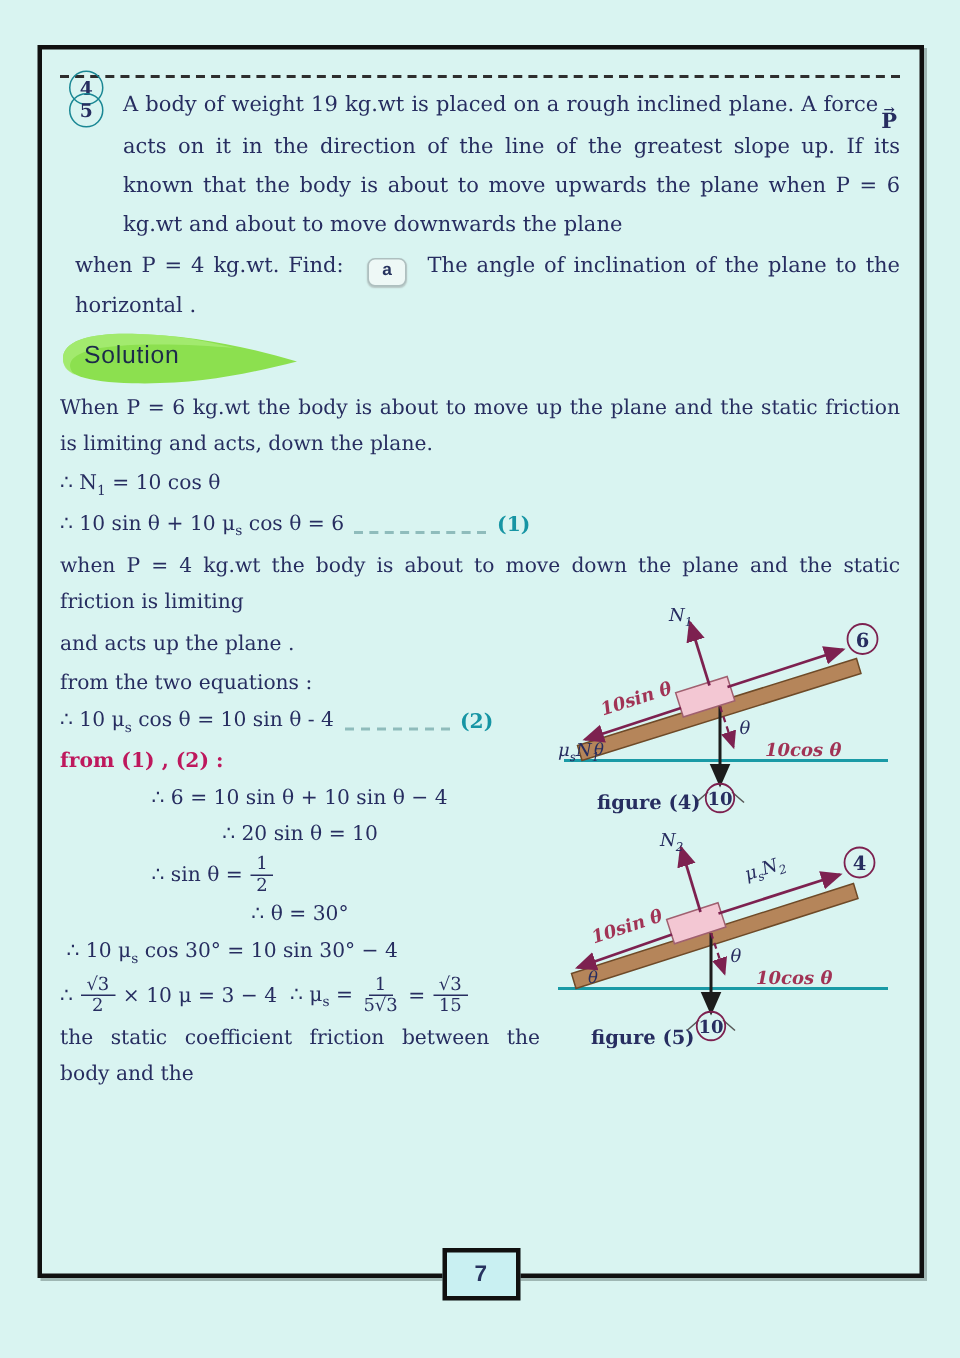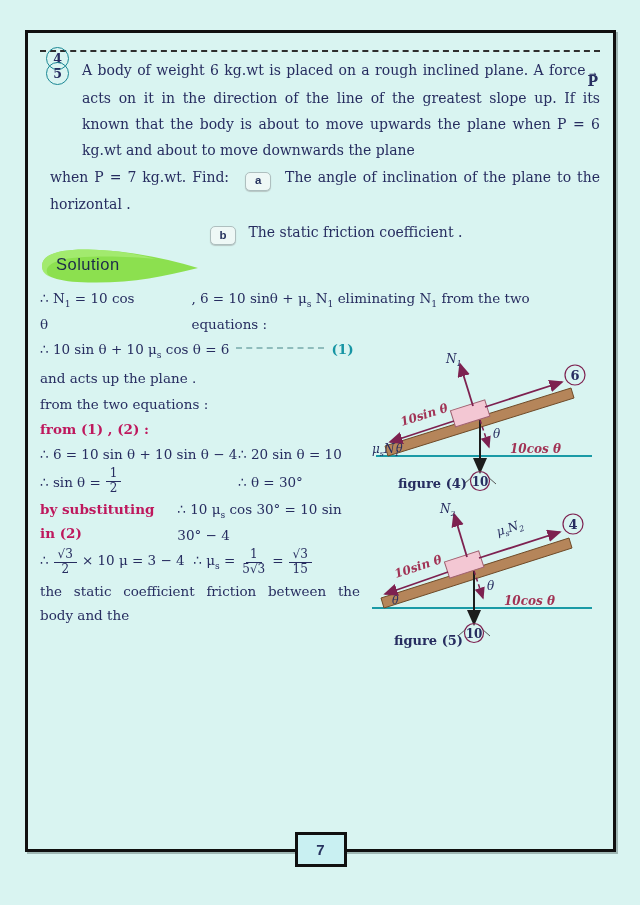--- a/index.html
+++ b/index.html
@@ -37,29 +37,29 @@
   .find-row.b5{margin-left:128px;}
   .sol-label{position:relative;width:165px;height:38px;margin:2px 0 0 -4px;}
   .sol-label svg{position:absolute;left:0;top:0;}
   .sol-label span{
     position:absolute;left:20px;top:8px;
     font-family:"Liberation Sans","DejaVu Sans",sans-serif;
     font-weight:normal;font-size:16.5px;color:#1c2a4a;letter-spacing:.5px;
   }
   .sol-body{font-size:13.5px;line-height:1.78;}
   .sol-body p{margin:2px 0;text-align:justify;}
-  .eqrow{margin:1px 0;display:flex;flex-wrap:nowrap;}
+  .eqrow{margin:1px 0;display:flex;align-items:center;flex-wrap:nowrap;}
   .gap1{display:inline-block;width:48px;}
   .leader{display:inline-block;width:88px;border-bottom:2px dashed #8fbcbc;margin:0 7px;height:10px;}
   .ref{color:#1795a4;font-weight:bold;}
   .teal{color:#be185d;font-weight:bold;}
   .cols{display:flex;margin-top:1px;}
   .col-left{width:320px;flex:0 0 320px;}
   .col-right{flex:1;display:flex;flex-direction:column;align-items:flex-end;margin-top:-14px;}
-  .eqflex{display:flex;align-items:center;margin:1px 0;}
+  .eqflex{display:flex;align-items:center;margin:1px 0;flex-direction:column;}
   .eqflex .c1{width:198px;display:flex;align-items:center;}
   .frac{display:inline-flex;flex-direction:column;align-items:center;vertical-align:middle;line-height:1.15;margin:0 5px;font-size:12px;}
   .frac .num{border-bottom:1.4px solid #272d60;padding:0 4px;}
   .frac .den{padding:0 2px;}
   sub{font-size:68%;}
   .pagenum{
     position:absolute;left:50%;bottom:-18px;transform:translateX(-50%);
     width:46px;height:29px;background:#c9f0f2;border:3px solid #101010;
     display:flex;align-items:center;justify-content:center;
     font-family:"Liberation Sans","DejaVu Sans",sans-serif;
@@ -74,85 +74,87 @@
 <div class="page">
 
   <div class="problem">
     <span class="qnum">4</span>
   </div>
 
   <div class="sep"></div>
 
   <div class="problem">
     <span class="qnum">5</span>
-    <span><span>A body of weight  6 kg.wt is placed on a rough inclined plane. A force</span><span class="vec">
+    <span><span>A body of weight  19 kg.wt is placed on a rough inclined plane. A force</span><span class="vec">
           <span class="arrow">→</span>
           <span>P</span>
         </span><span> acts on it in the direction of the line of the greatest slope up. If its known that the body is about to move upwards the plane when  P = 6 kg.wt and about to move downwards the plane</span></span>
     <div class="find-row">
-      <span>when  P = 7 kg.wt. Find:</span>
+      <span>when  P = 4 kg.wt. Find:</span>
       <span class="badge" style="margin-left:10px;">a</span>
       <span>The angle of inclination of the plane to the horizontal .</span>
-    </div>
-    <div class="find-row b5">
-      <span class="badge">b</span>
-      <span>The static friction coefficient .</span>
     </div>
   </div>
 
   <div class="sol-label">
     <svg width="165" height="38" viewBox="0 0 165 38">
       <path d="M6 19 C6 7 24 2 52 2.5 C92 3.5 128 11 162 21 C126 30 94 36.5 52 35.5 C22 34.8 6 30 6 19 Z" fill="#8ce04f"></path>
       <path d="M6 19 C6 7 24 2 52 2.5 C80 3 100 7 120 12 C90 9 40 8 22 14 C10 18 8 24 14 30 C8 27 6 24 6 19 Z" fill="#a8ec75" opacity=".8"></path>
     </svg>
     <span>Solution</span>
   </div>
 
   <div class="sol-body">
+    <p>When P = 6 kg.wt the body is about to move up the plane and the static friction is limiting and acts, down the plane.</p>
 
     <div class="eqrow">
       <span>∴ N<sub>1</sub> = 10 cos θ</span>
       <span class="gap1"></span>
-      <span>, 6 = 10 sinθ + μ<sub>s</sub> N<sub>1</sub> eliminating N<sub>1</sub> from the two equations :</span>
     </div>
 
     <div class="eqrow">
       <span>∴ 10 sin θ + 10 μ<sub>s</sub> cos θ  = 6</span>
       <span class="leader"></span>
       <span class="ref">(1)</span>
     </div>
 
+    <p>when P = 4 kg.wt the body is about to move down the plane and the static friction is limiting</p>
 
     <div class="cols">
       <div class="col-left">
         <p>and acts up the plane .</p>
         <div class="eqrow">
             <span>from the two equations :</span>
           </div>
+        <div class="eqrow">
+          <span>∴ 10 μ<sub>s</sub> cos θ  = 10 sin θ -  4</span>
+          <span class="leader" style="width:70px;"></span>
+          <span class="ref">(2)</span>
+        </div>
         <div class="eqrow teal">
             <span>from (1) ,  (2) :</span>
           </div>
         <div class="eqflex">
           <span class="c1">
               <span>∴ 6 = 10 sin θ + 10 sin θ − 4</span>
             </span>
           <span>∴ 20 sin θ = 10</span>
         </div>
         <div class="eqflex">
           <span class="c1">
               <span>∴ sin θ =</span>
             <span class="frac">
                 <span class="num">1</span>
                 <span class="den">2</span>
               </span>
           </span>
           <span>∴ θ = 30°</span>
         </div>
         <div class="eqrow">
-          <span class="teal">by substituting in (2)</span>&nbsp;
+          &nbsp;
           <span>∴  10 μ<sub>s</sub> cos 30°  = 10 sin 30° − 4</span>
         </div>
         <div class="eqrow">
           <span>∴</span>
           <span class="frac">
               <span class="num">√3</span>
               <span class="den">2</span>
             </span>
           <span>× 10 μ =  3 − 4</span>&nbsp;&nbsp;
           <span>∴ μ<sub>s</sub>  =</span>

